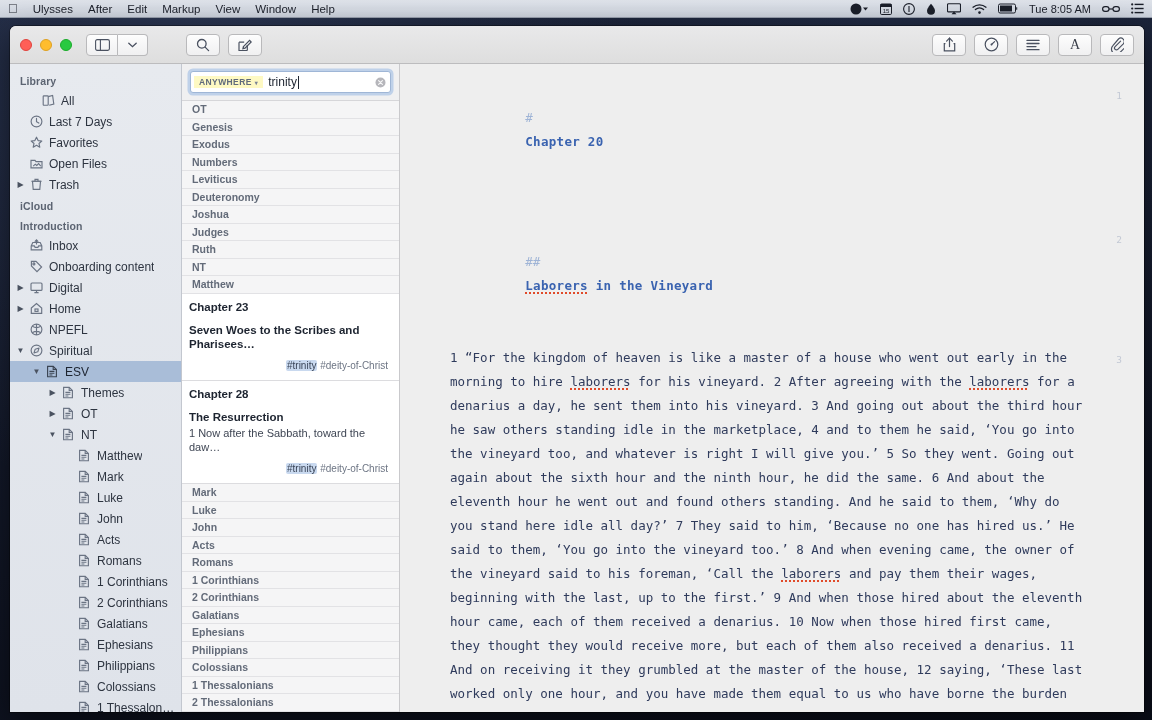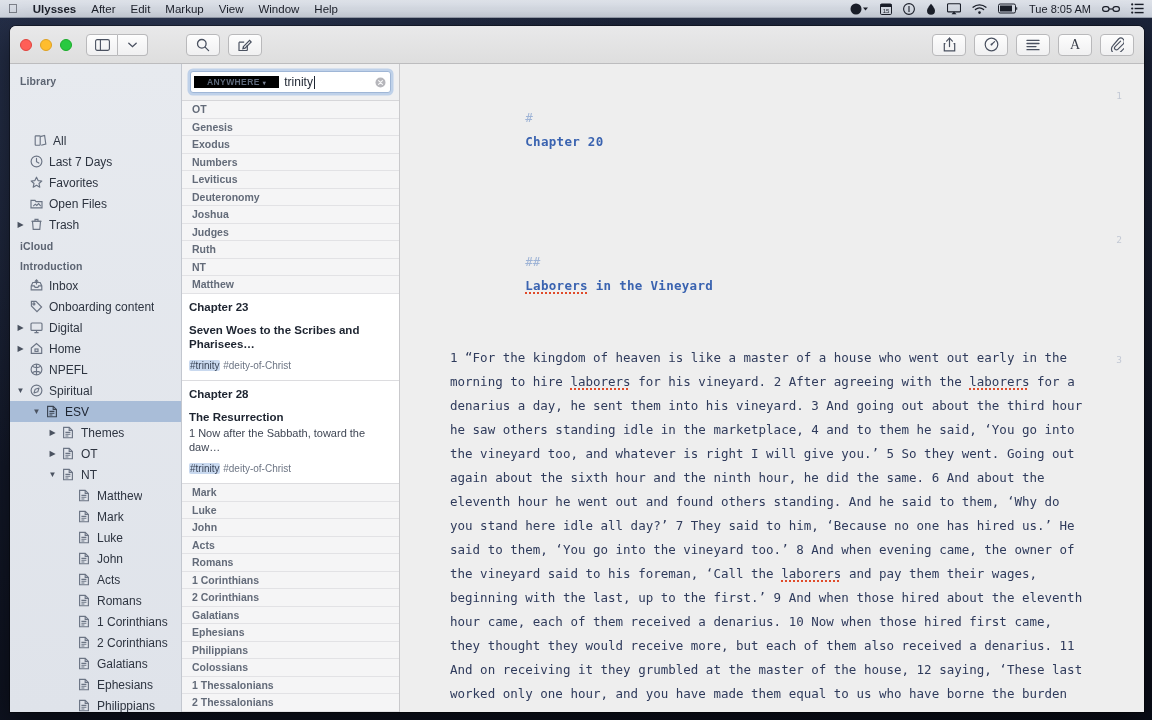--- a/index.html
+++ b/index.html
@@ -25,21 +25,21 @@
     background: linear-gradient(180deg, #dfe3ea 0%, #ced4df 100%);
     border-bottom: 1px solid #9aa2b0;
     display: flex; align-items: center;
     padding: 0 8px;
     font-size: 11.5px; color: #1b1f2a;
   }
   .menu-left { display: flex; align-items: center; gap: 15px; }
   .menu-right { margin-left: auto; display: flex; align-items: center; gap: 11px; }
   .apple-logo { font-size: 13px; line-height: 1; color: #1b1f2a; }
   .menu-item { cursor: default; white-space: nowrap; }
-  .menu-item.app { font-weight: bold; }
+  .menu-item.app { font-weight: normal; }
   .mb-icon { display: inline-flex; align-items: center; justify-content: center;
              height: 14px; color: #1b1f2a; }
   .mb-icon svg { display: block; }
   .clock { font-size: 11px; white-space: nowrap; }
 
   
   #window {
     position: absolute; left: 10px; top: 26px; width: 1134px; height: 686px;
     background: #ececed;
     border-radius: 6px 6px 0 0;
@@ -130,22 +130,22 @@
     height: 22px;
     background: #fff;
     border: 1px solid #9fb6d6;
     border-radius: 3px;
     box-shadow: 0 0 0 2.5px rgba(130,170,225,.45);
     display: flex; align-items: center;
     padding: 0 4px 0 3px;
   }
   .scope-pill {
     display: inline-flex; align-items: center; gap: 3px;
-    background: #000000; border-radius: 0;
-    padding: 1px 13px; margin-right: 5px;
+    background: #fef9c3; border-radius: 0;
+    padding: 1px 5px; margin-right: 5px;
     font-size: 8.5px; font-weight: bold; letter-spacing: .4px;
     color: #5f6a7c;
   }
   .scope-pill .caret { font-size: 6px; color: #7b8496; }
   .search-text {
     flex: 1; font-size: 12px; color: #1d2430;
     display: flex; align-items: center;
   }
   .caret-bar {
     display: inline-block; width: 1px; height: 13px;
@@ -170,21 +170,21 @@
     cursor: default;
   }
   .card-chapter { font-size: 11.5px; font-weight: bold; color: #1d2430; }
   .card-title {
     font-size: 11.5px; font-weight: bold; color: #1d2430;
     margin-top: 10px; line-height: 1.25;
   }
   .card-preview {
     font-size: 11px; color: #3f4654; line-height: 1.3; margin-top: 1px;
   }
-  .card-tags { margin-top: 9px; font-size: 10px; color: #6d7584; }
+  .card-tags { margin-top: 9px; font-size: 10px; color: #6d7584; text-align: right; }
   .tag-hit { background: #c9d9ef; color: #3a4558; border-radius: 2px; padding: 0 1px; }
 
   
   #editor {
     flex: 1; background: #eeeeee; position: relative; overflow: hidden;
   }
   #editor-inner {
     padding: 18px 0 0 0;
     font-family: "DejaVu Sans Mono", "Liberation Mono", monospace;
     font-size: 12.5px;
@@ -361,21 +361,21 @@
             <path d="M10.6 4.1L5.1 9.6a1.9 1.9 0 0 0 2.7 2.7l5.5-5.5a3.4 3.4 0 0 0-4.8-4.8L2.9 8.6a4.9 4.9 0 0 0 7 7l4.3-4.3" fill="none" stroke="#4a5160" stroke-width="1.2" stroke-linecap="round"></path>
           </svg>
       </span>
     </div>
   </div>
 
   <div id="body">
 
     <div id="sidebar">
         <div class="sb-header">Library</div>
-        <div class="sb-row" style="padding-left: 8px; margin-top: 40px;">
+        <div class="sb-row" style="padding-left: 16px;">
           <span class="sb-tw"></span>
           <span class="sb-ico">
             <svg width="13" height="13" viewBox="0 0 13 13">
               <rect x="1.2" y="1.8" width="5" height="9.4" rx=".7" fill="none" stroke="currentColor" stroke-width="1.15"></rect>
               <path d="M6.2 2.6l4.4-1.1 1.2 8.6-4.6 1.2" fill="none" stroke="currentColor" stroke-width="1.15"></path>
             </svg>
           </span>
           <span class="sb-label">All</span>
         </div>
         <div class="sb-row" style="padding-left: 4px;">

